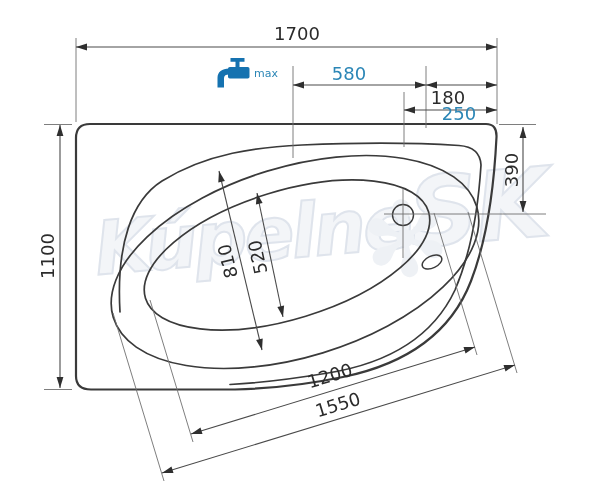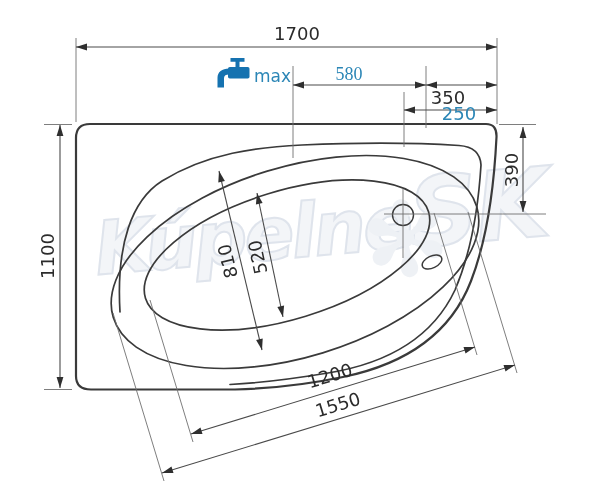--- a/index.html
+++ b/index.html
@@ -19,21 +19,21 @@
     position:absolute;left:362px;top:188px;z-index:1;
     color:#eef1f5;font-size:104px;line-height:1;transform:rotate(-8deg);
   }
   svg.drawing{position:absolute;left:0;top:0;z-index:2;}
   .dim{
     position:absolute;z-index:3;white-space:nowrap;
     font-size:18px;color:#2b2b2b;line-height:1;
   }
   .dim.blue{color:#2b86b6;}
   .maxlbl{
-    position:absolute;z-index:3;font-size:17px;color:#2b86b6;line-height:1;white-space:nowrap;
+    position:absolute;z-index:3;font-size:11px;color:#2b86b6;line-height:1;white-space:nowrap;
   }
 </style>
 </head>
 <body>
 
 <div class="stage">
 
   <div class="watermark"><span>Kúpelne</span><span class="suffix">SK</span></div>
   <div class="watermark-flower">✻</div>
 
@@ -114,23 +114,23 @@
 
     <g fill="#1572b0" stroke="none">
       <path d="M 230.5,58 L 244.5,58 L 244.5,61.8 L 239.5,61.8 L 239.5,67 L 235.5,67 L 235.5,61.8 L 230.5,61.8 Z"></path>
       <rect x="228" y="67" width="21.5" height="11.5" rx="1.8"></rect>
       <path d="M 229,68.5 C 222,68.5 217.5,72 217.5,78 L 217.5,87.5 L 224,87.5 L 224,78 C 224,75.5 226,74.5 229,74.5 Z"></path>
     </g>
   </svg>
 
   <div class="dim" style="left:297px;top:34px;transform:translate(-50%,-50%);">1700</div>
   <div class="dim" style="left:48px;top:256px;transform:translate(-50%,-50%) rotate(-90deg);">1100</div>
-  <div class="dim blue" style="left:349px;top:74px;transform:translate(-50%,-50%);font-family:Liberation Serif, serif;">580</div>
+  <div class="dim blue" style="left:349px;top:74px;transform:translate(-50%,-50%);">580</div>
   <div class="dim blue" style="left:459px;top:74px;transform:translate(-50%,-50%);margin-top:40px;">250</div>
-  <div class="dim" style="left:448px;top:98px;transform:translate(-50%,-50%);">350</div>
+  <div class="dim" style="left:448px;top:98px;transform:translate(-50%,-50%);">180</div>
   <div class="dim" style="left:512px;top:170px;transform:translate(-50%,-50%) rotate(-90deg);">390</div>
   <div class="dim" style="left:228px;top:261px;transform:translate(-50%,-50%) rotate(-104deg);">810</div>
   <div class="dim" style="left:258px;top:257px;transform:translate(-50%,-50%) rotate(-102deg);">520</div>
   <div class="dim" style="left:330px;top:376px;transform:translate(-50%,-50%) rotate(-17deg);">1200</div>
   <div class="dim" style="left:338px;top:405px;transform:translate(-50%,-50%) rotate(-17deg);">1550</div>
   <div class="maxlbl" style="left:254px;top:68px;">max</div>
 
 </div>
 
 </body></html>

